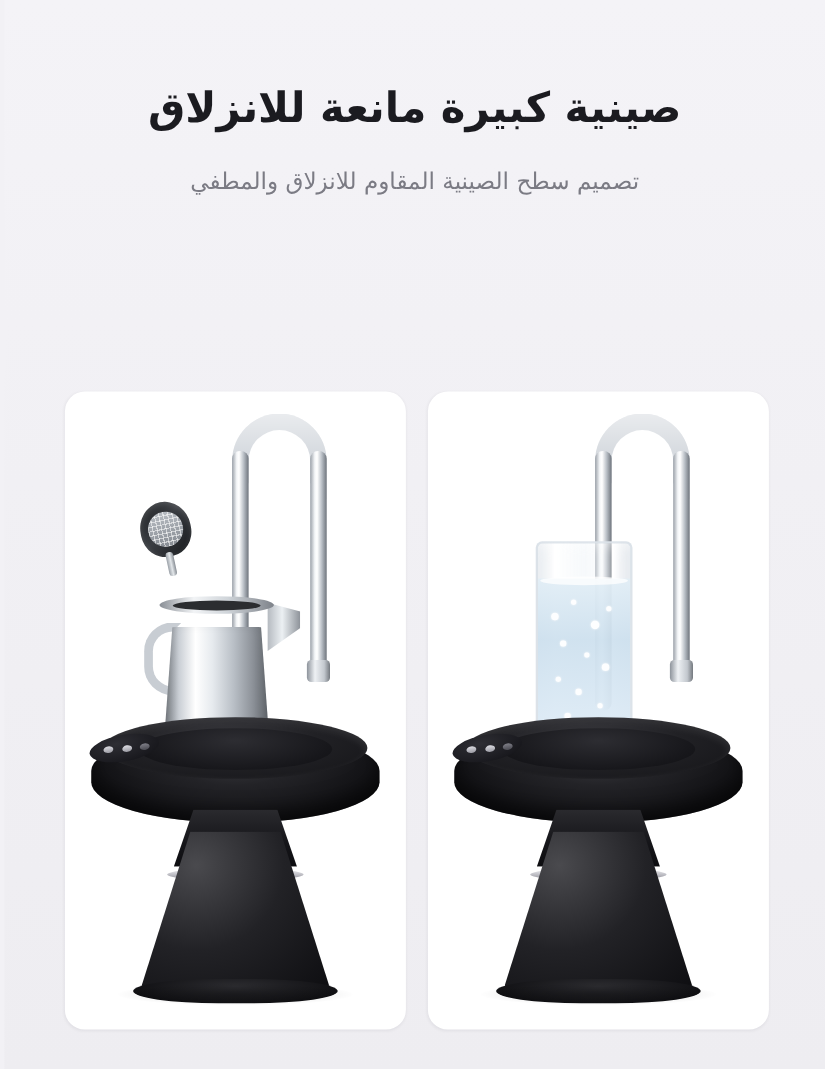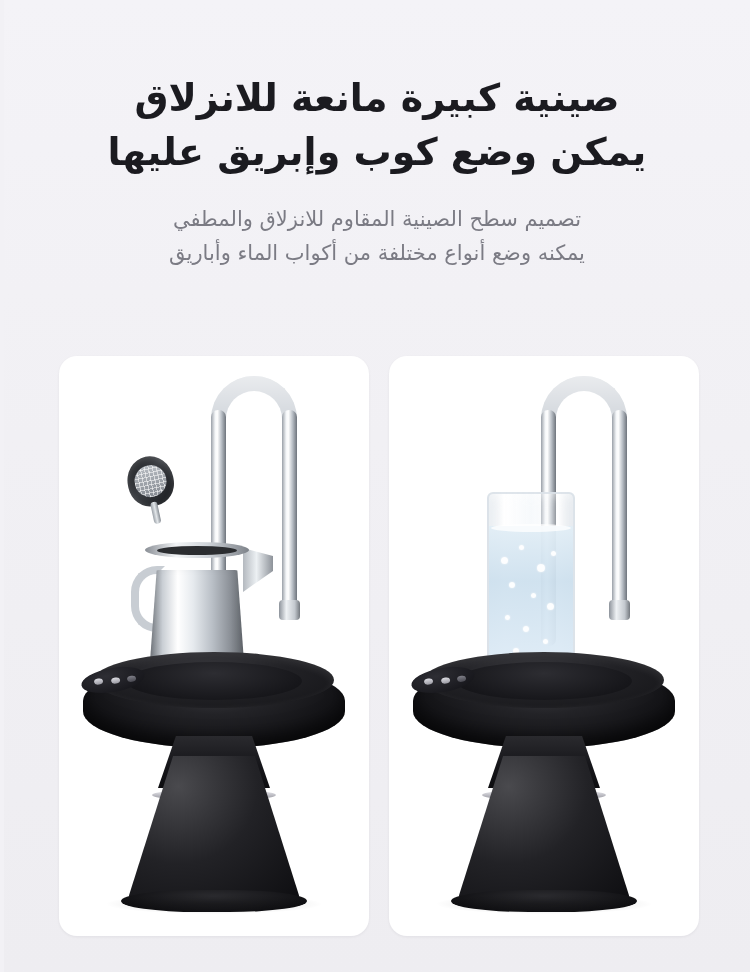--- a/index.html
+++ b/index.html
@@ -384,26 +384,24 @@
     background: radial-gradient(ellipse at 50% 50%, rgba(0,0,0,0.18) 0%, rgba(0,0,0,0.0) 72%);
   }
 </style>
 </head>
 <body>
 
 <div class="page">
 
   <h1 class="headline">
     <span class="line">صينية كبيرة مانعة للانزلاق</span>
-    <span class="line">يمكن وضع كوب وإبريق عليها</span>
   </h1>
 
   <p class="subtext">
     <span class="line">تصميم سطح الصينية المقاوم للانزلاق والمطفي</span>
-    <span class="line">يمكنه وضع أنواع مختلفة من أكواب الماء وأباريق</span>
   </p>
 
   <div class="cards">
 
     <div class="card">
       <div class="scene">
         <div class="spout">
           <div class="bend"></div>
           <div class="tube-up"></div>
           <div class="tube-down"></div>

